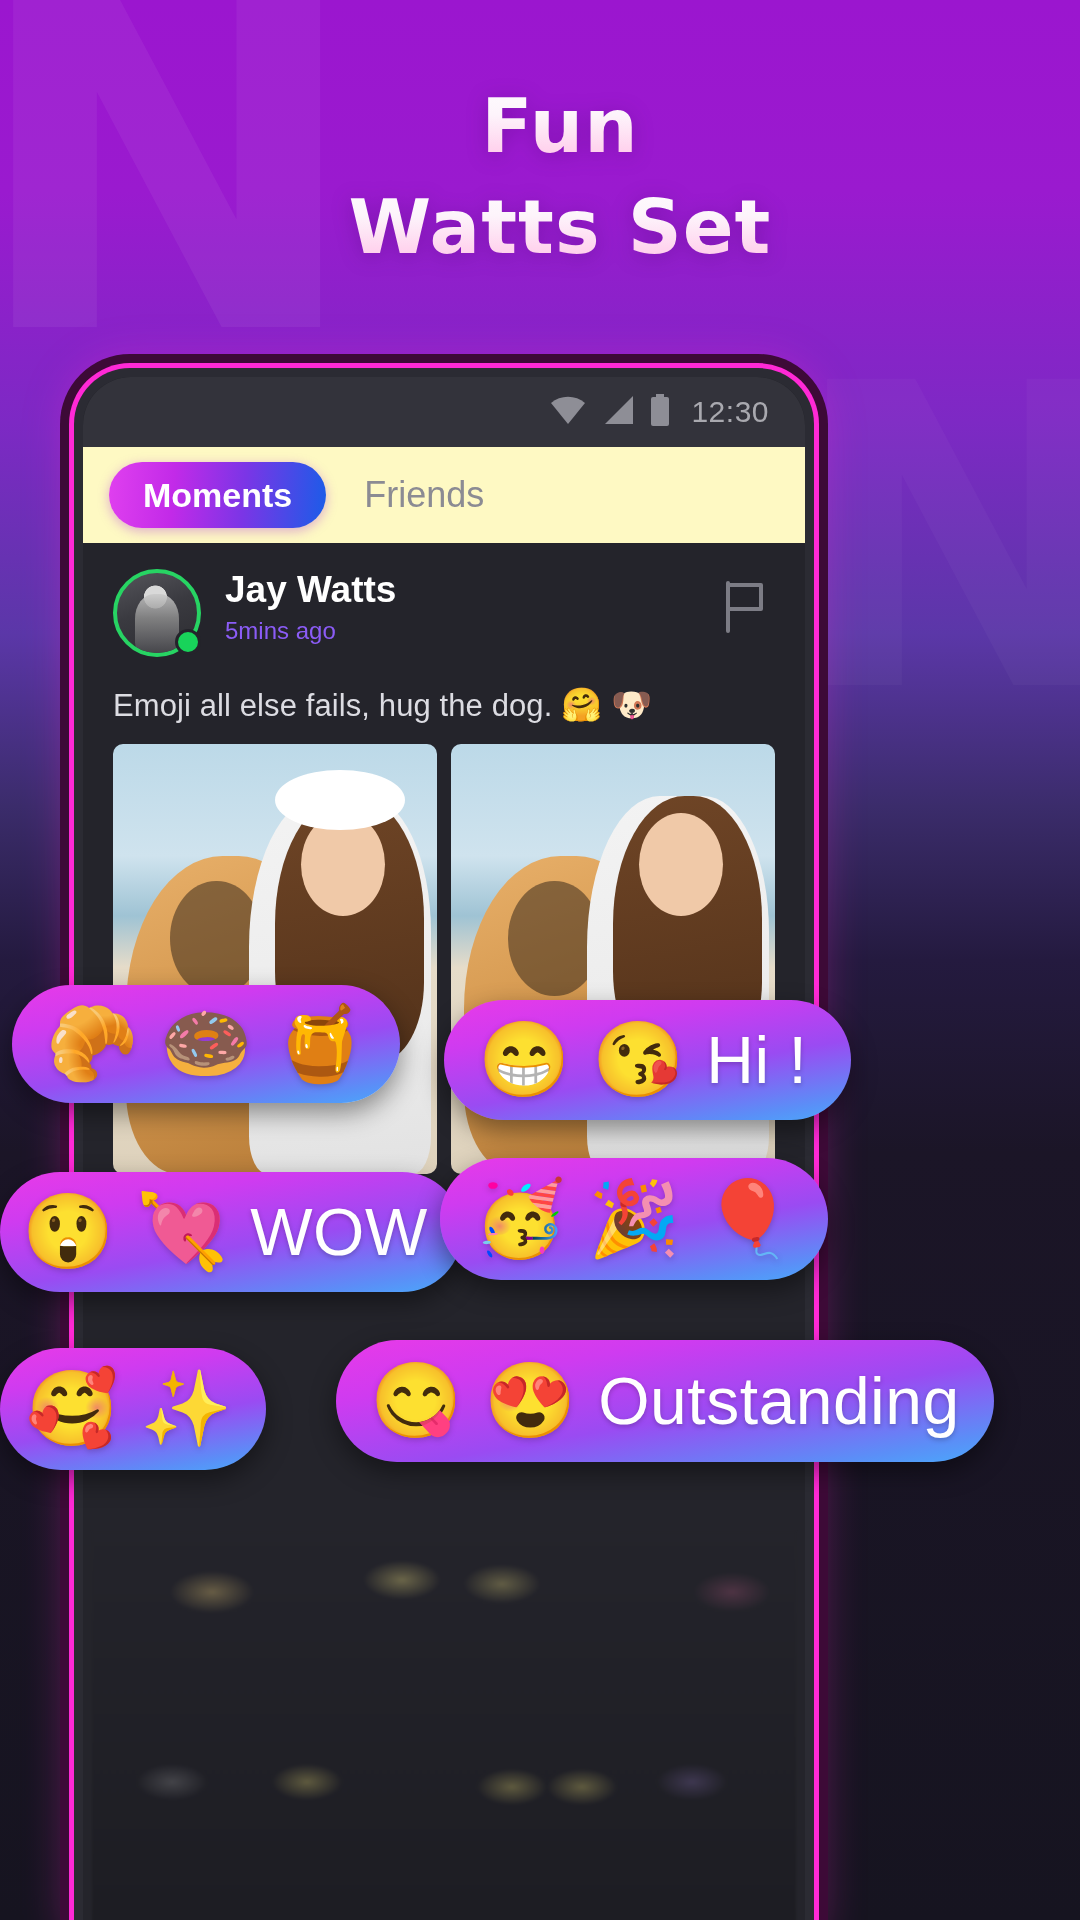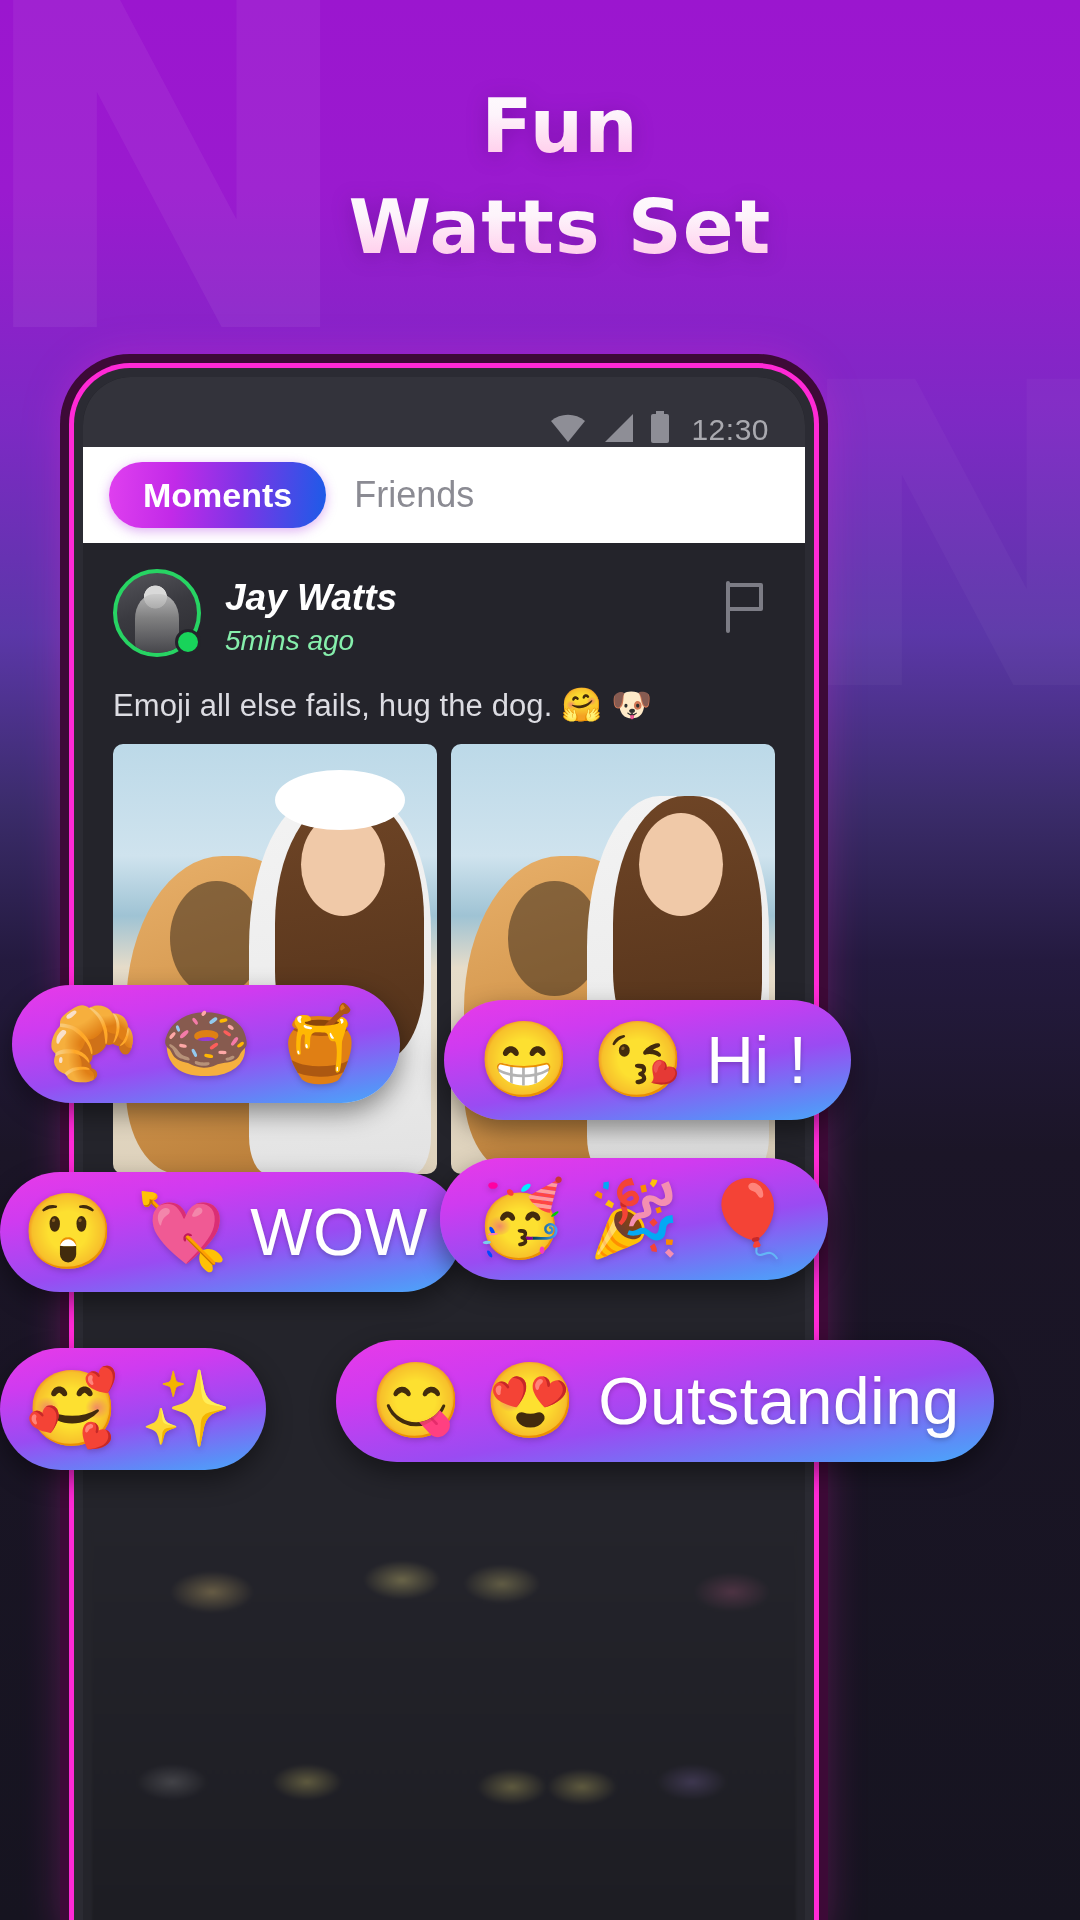--- a/index.html
+++ b/index.html
@@ -77,36 +77,37 @@
     position:absolute; inset:9px 9px 0 9px;
     border-radius:48px 48px 0 0;
     background:#1e1e24;
     overflow:hidden;
   }
 
   
   #statusbar {
     height:70px;
     background:#33333b;
-    display:flex; align-items:flex-end; justify-content:flex-end;
+    display:flex; align-items:center; justify-content:flex-end;
     gap:14px;
     padding:0 36px 0 0;
   }
   .sb-icon { display:block; }
   #clock {
     color:#a9a9af; font-size:30px; letter-spacing:.5px;
     margin-left:6px;
   }
 
   
   #tabbar {
     height:96px;
-    background:#ffffff;
+    background:#fef9c3;
     display:flex; align-items:center;
     padding-left:26px;
+    gap:10px;
   }
   #tab-moments {
     background:linear-gradient(95deg,#e040ef 0%,#c22ae8 30%,#7b35e6 62%,#1b5ce8 100%);
     color:#fff;
     font-weight:bold;
     font-size:34px;
     border-radius:40px;
     padding:16px 34px;
     line-height:1;
     box-shadow:0 3px 12px rgba(160,30,220,.35);
@@ -114,24 +115,23 @@
   #tab-friends {
     color:#8b8b93;
     font-size:36px;
     padding:16px 28px;
     line-height:1;
   }
 
   
   #feed { background:#24242b; min-height:100%; }
   #post-head {
-    display:flex; align-items:flex-end;
+    display:flex; align-items:flex-start;
     padding:26px 30px 6px 30px;
     position:relative;
-    font-style:italic;
   }
   #avatar-wrap {
     position:relative; width:88px; height:88px; flex:0 0 88px;
   }
   #avatar {
     width:88px; height:88px; border-radius:50%;
     border:4px solid #27d463;
     background:
       radial-gradient(circle at 48% 30%, #d9d9d9 0 16%, transparent 17%),
       linear-gradient(160deg,#55555b 0%,#3a3a40 45%,#2c2c31 100%);
@@ -145,21 +145,21 @@
     border-radius:42% 42% 18% 18%;
     opacity:.85;
   }
   #online-dot {
     position:absolute; right:0px; bottom:2px;
     width:26px; height:26px; border-radius:50%;
     background:#18d35a; border:3px solid #24242b;
   }
   #post-meta { margin-left:24px; }
   #author-name { color:#fff; font-size:37px; font-weight:bold; line-height:1.15; }
-  #post-time { color:#86efac; font-size:28px; margin-top:5px; }
+  #post-time { color:#8b5cf6; font-size:24px; margin-top:5px; }
   #flag-btn {
     position:absolute; right:38px; top:38px;
     width:44px; height:52px;
   }
 
   #post-text {
     color:#dcdce2; font-size:31px;
     padding:22px 30px 20px 30px;
     letter-spacing:.1px;
   }

